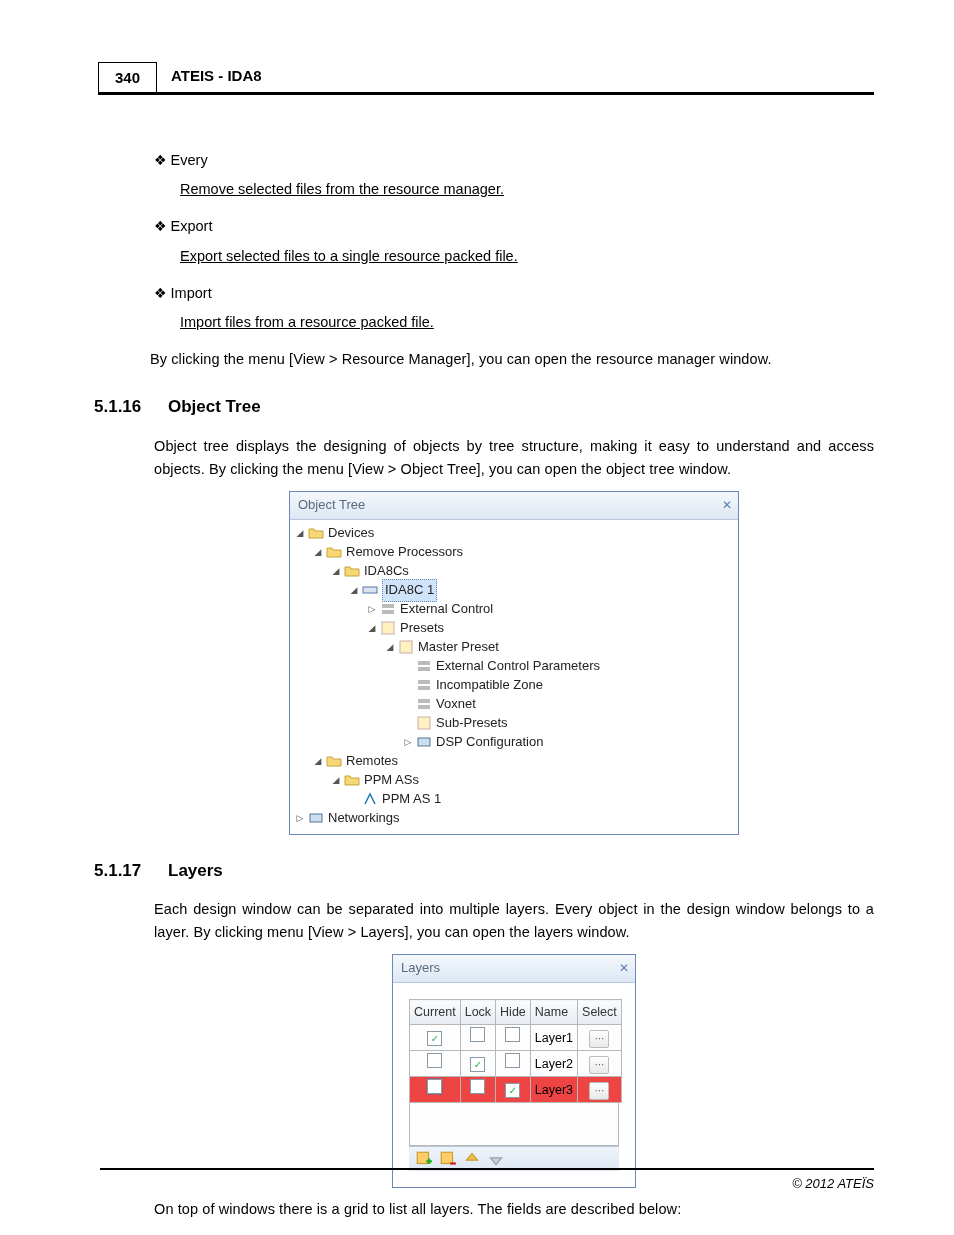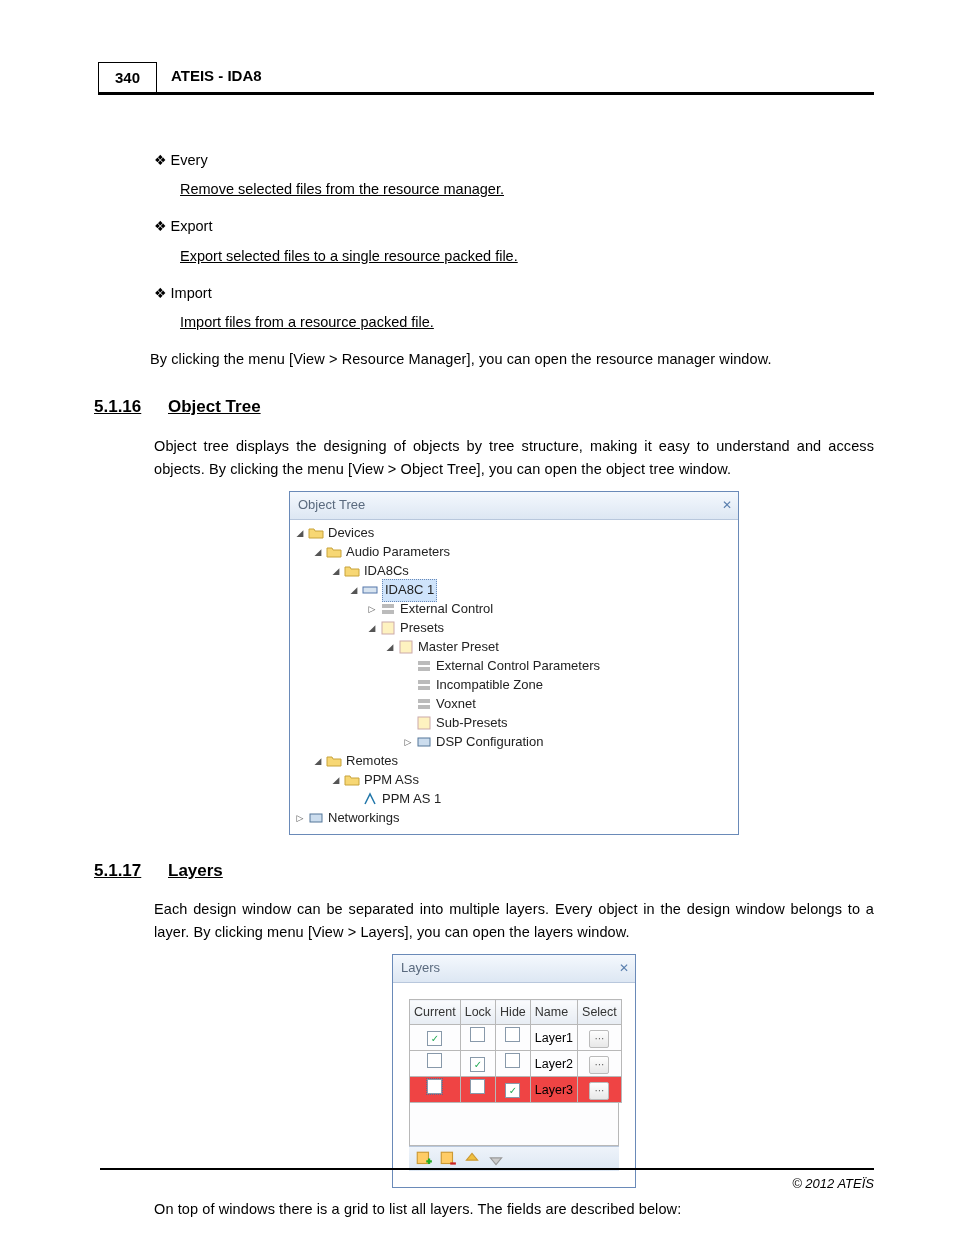--- a/index.html
+++ b/index.html
@@ -61,21 +61,20 @@
     margin-top: 10px;
     margin-bottom: 10px;
     text-align: justify;
     letter-spacing: 0.1px;
   }
   .section-row {
     display: flex;
     margin-left: -74px;
     margin-top: 22px;
     margin-bottom: 14px;
-    text-decoration: underline;
   }
   .section-num {
     font-weight: bold;
     font-size: 17px;
     width: 74px;
     flex-shrink: 0;
     margin-left: 14px;
   }
   .section-title {
     font-weight: bold;
@@ -236,21 +235,21 @@
           <span class="tree-label">Devices</span>
         </div>
         <div class="tree-row">
           <span class="indent"></span>
           <span class="tw">◢</span>
           <span class="ico">
               <svg viewBox="0 0 16 16">
                 <path d="M1 4h5l1 2h8v7H1z" fill="#f7d774" stroke="#c8a33a"></path>
               </svg>
             </span>
-          <span class="tree-label">Audio Parameters</span>
+          <span class="tree-label">Remove Processors</span>
         </div>
         <div class="tree-row">
           <span class="indent"></span>
             <span class="indent"></span>
           <span class="tw">◢</span>
           <span class="ico">
               <svg viewBox="0 0 16 16">
                 <path d="M1 4h5l1 2h8v7H1z" fill="#f7d774" stroke="#c8a33a"></path>
               </svg>
             </span>

